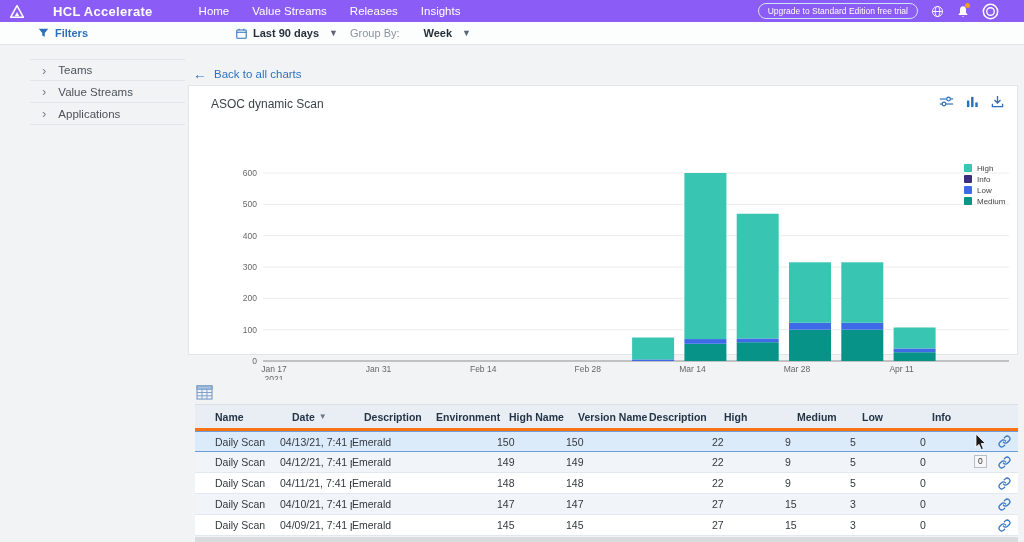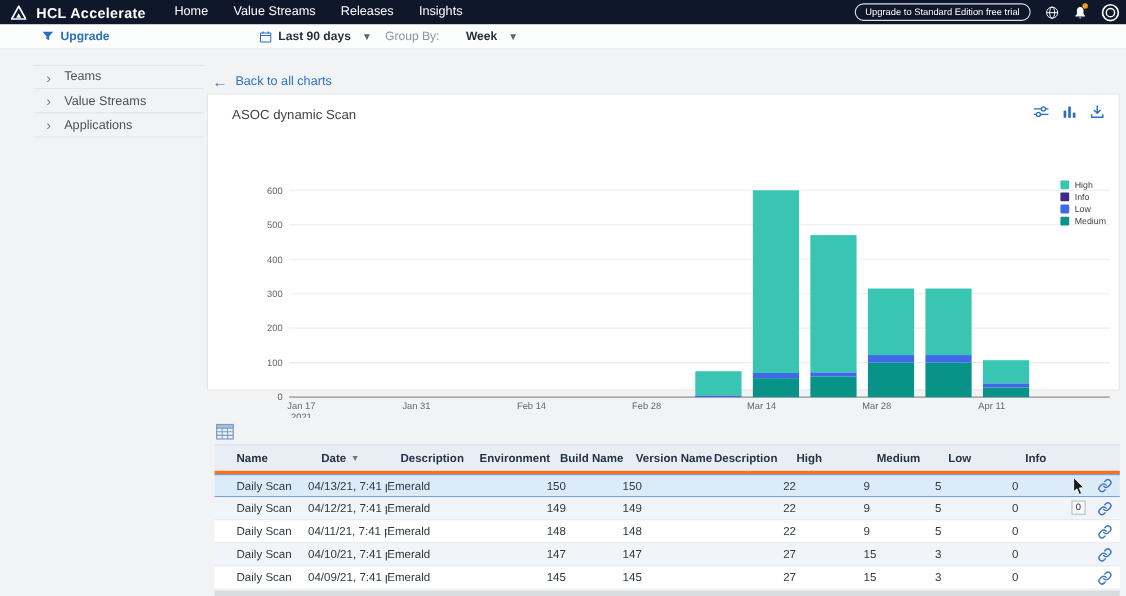--- a/index.html
+++ b/index.html
@@ -1,25 +1,25 @@
 <!DOCTYPE html>
 <html><head>
 <meta charset="utf-8">
 <style>
   * { margin:0; padding:0; box-sizing:border-box; }
   body { font-family:"Liberation Sans", sans-serif; }
   .screen { position:relative; width:1024px; height:542px; background:#f2f3f5; overflow:hidden; }
 
   
-  .topnav { position:absolute; top:0; left:0; right:0; height:22px; background:#0f172a; display:flex; align-items:center; color:#fff; z-index:5; }
+  .topnav { position:absolute; top:0; left:0; right:0; height:22px; background:#8b5cf6; display:flex; align-items:center; color:#fff; z-index:5;gap:20px; }
   .logo { margin-left:10px; display:flex; align-items:center; }
   .brand { font-size:13px; font-weight:bold; margin-left:9px; letter-spacing:.3px; white-space:nowrap; }
   .nav-items { display:flex; margin-left:26px; gap:23px; font-size:11.5px; }
   .nav-item { cursor:pointer; white-space:nowrap; }
-  .nav-right { margin-left:auto; display:flex; align-items:center; gap:13px; padding-right:6px; }
+  .nav-right { margin-left:auto; display:flex; align-items:center; gap:13px; padding-right:25px; }
   .upgrade-pill { border:1px solid #d3e2f4; border-radius:9px; font-size:8.5px; padding:2px 9px; white-space:nowrap; cursor:pointer; }
   .bell-wrap { position:relative; display:flex; }
   .bell-dot { position:absolute; right:-1px; top:-2px; width:5px; height:5px; border-radius:50%; background:#f0a11c; }
 
   
   .toolbar { position:absolute; top:22px; left:0; right:0; height:23px; background:#fcfdfd; border-bottom:1px solid #e1e4e8; z-index:4; }
   .tb-group { position:absolute; top:0; height:22px; display:flex; align-items:center; gap:6px; font-size:11px; }
   .tb-filters { left:38px; color:#2a6fbb; font-weight:bold; cursor:pointer; }
   .tb-date { left:236px; cursor:pointer; }
   .tb-group-by { left:350px; cursor:pointer; }
@@ -107,21 +107,21 @@
     </div>
   </div>
 
   <div class="toolbar">
     <div class="tb-group tb-filters">
       <span style="display:flex">
         <svg width="11" height="11" viewBox="0 0 14 14">
             <path d="M1 1 h12 L8.6 6.4 V11 L5.4 9.4 V6.4 Z" fill="#2a6fbb"></path>
           </svg>
       </span>
-      <span>Upgrade</span>
+      <span>Filters</span>
     </div>
     <div class="tb-group tb-date">
       <span style="display:flex">
         <svg width="11" height="11" viewBox="0 0 14 14">
             <g fill="none" stroke="#2a6fbb" stroke-width="1.3">
               <rect x="1" y="2.5" width="12" height="10.5" rx="1"></rect>
               <path d="M1 5.5 H13 M4 0.8 V3 M10 0.8 V3"></path>
             </g>
           </svg>
       </span>
@@ -253,21 +253,21 @@
           <span>Date</span>
           <span class="sort-caret">▼</span>
         </div>
         <div class="th">
           <span>Description</span>
         </div>
         <div class="th">
           <span>Environment</span>
         </div>
         <div class="th">
-          <span>Build Name</span>
+          <span>High Name</span>
         </div>
         <div class="th">
           <span>Version Name</span>
         </div>
         <div class="th">
           <span>Description</span>
         </div>
         <div class="th">
           <span>High</span>
         </div>

